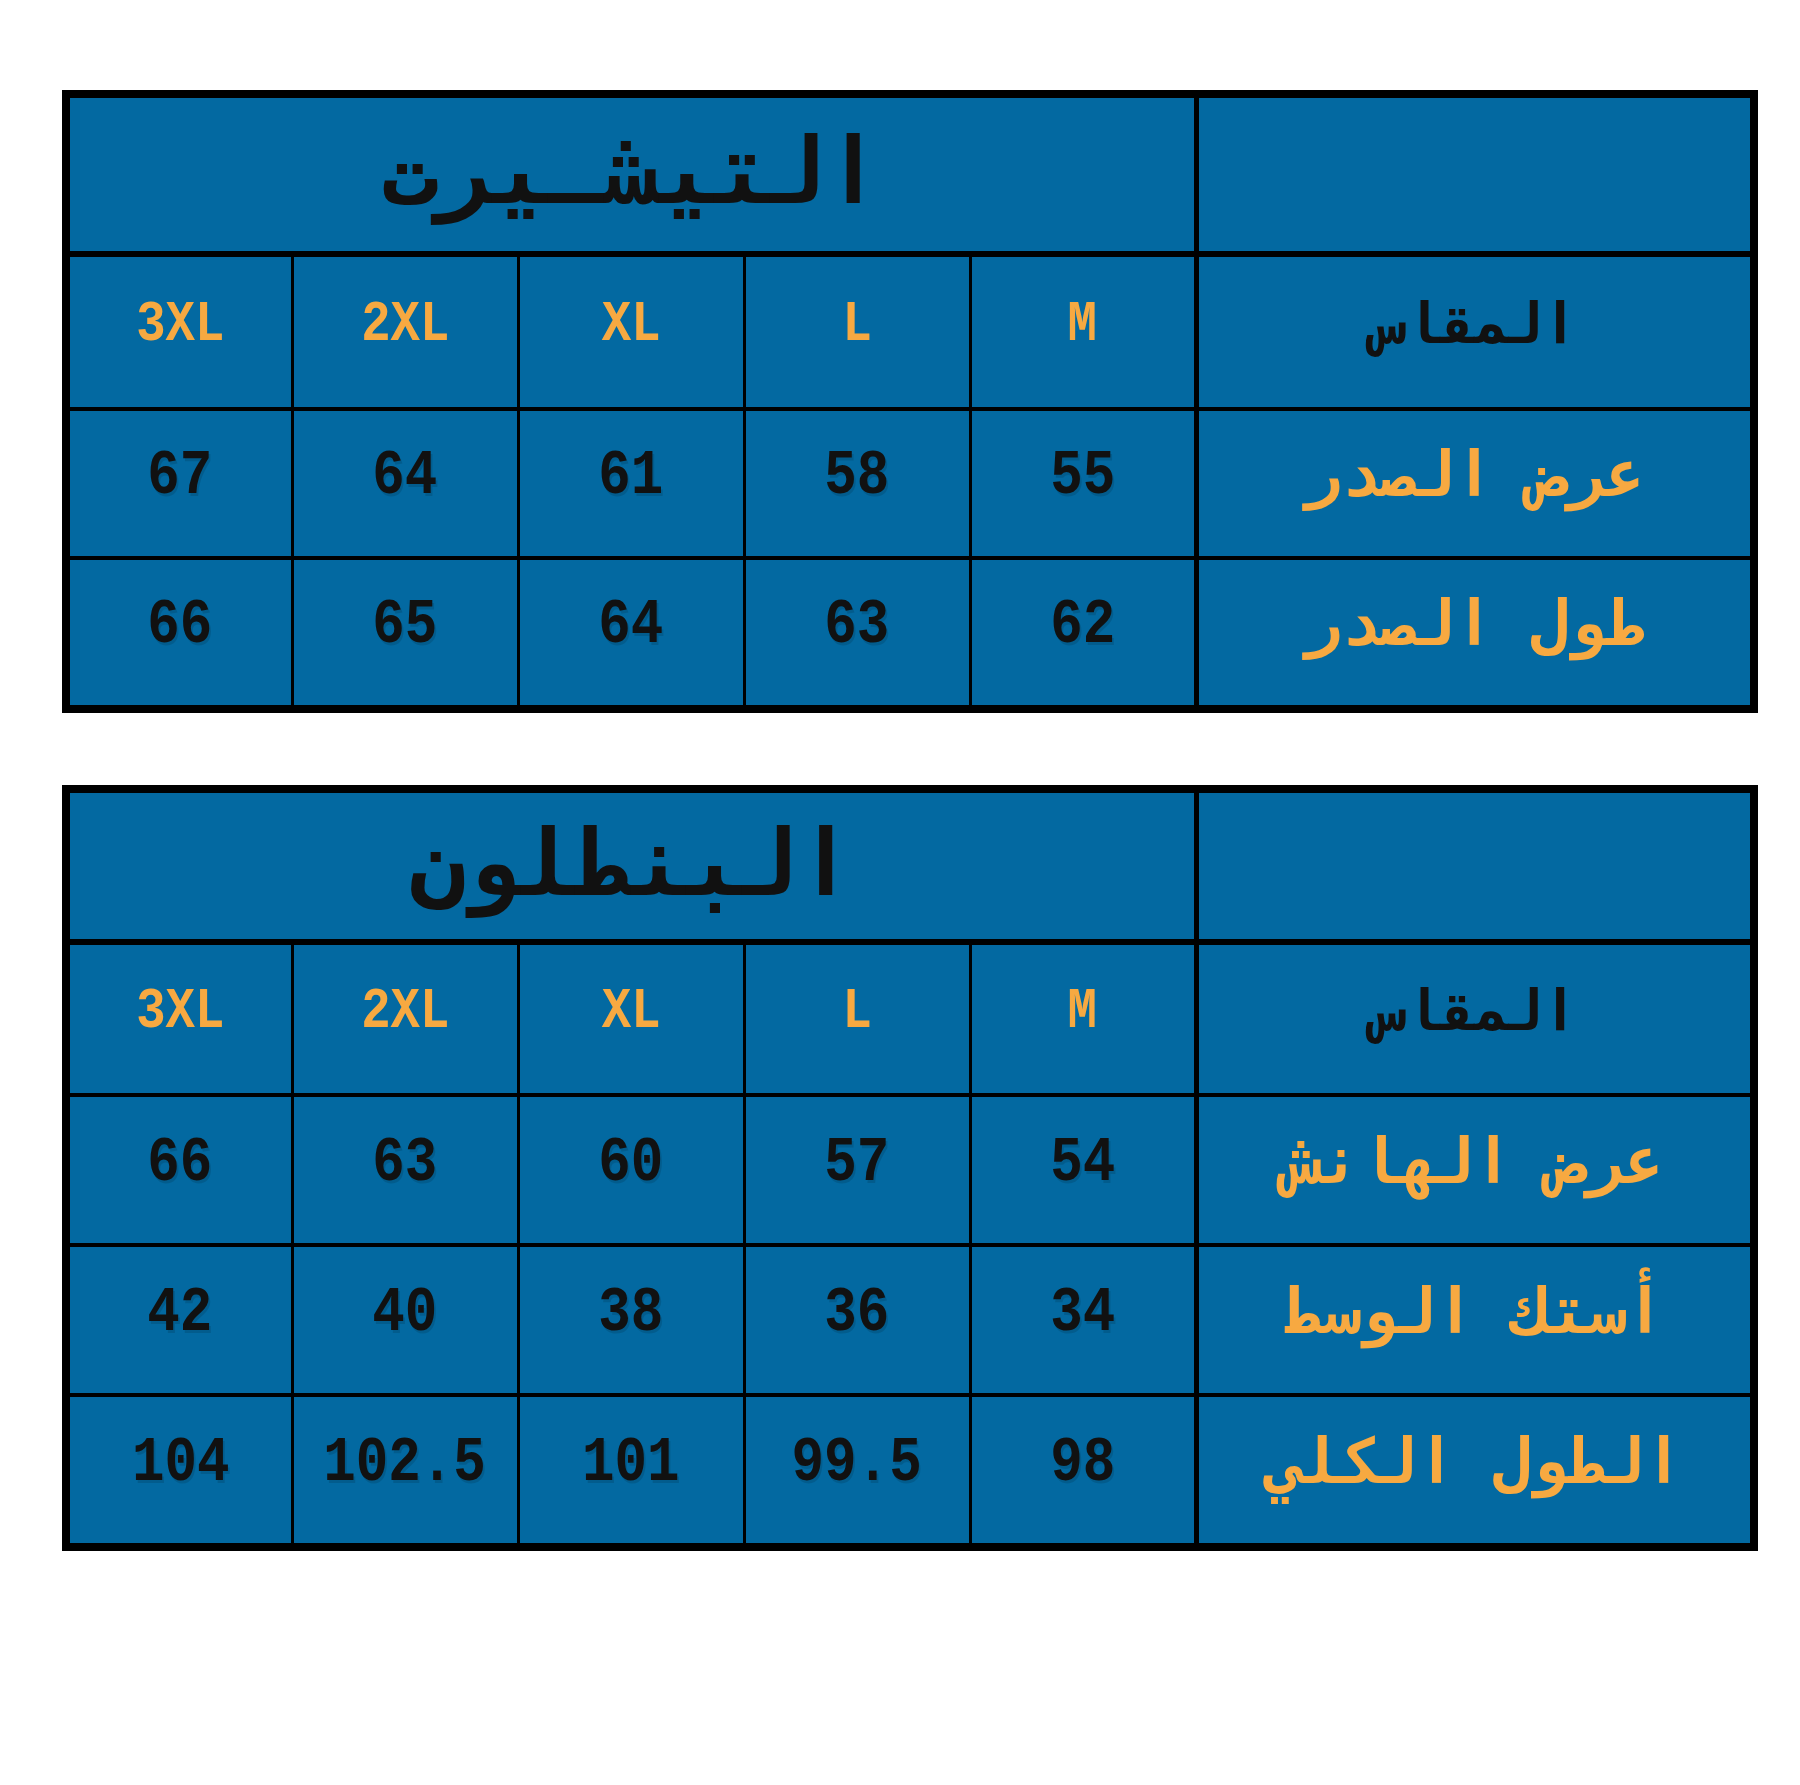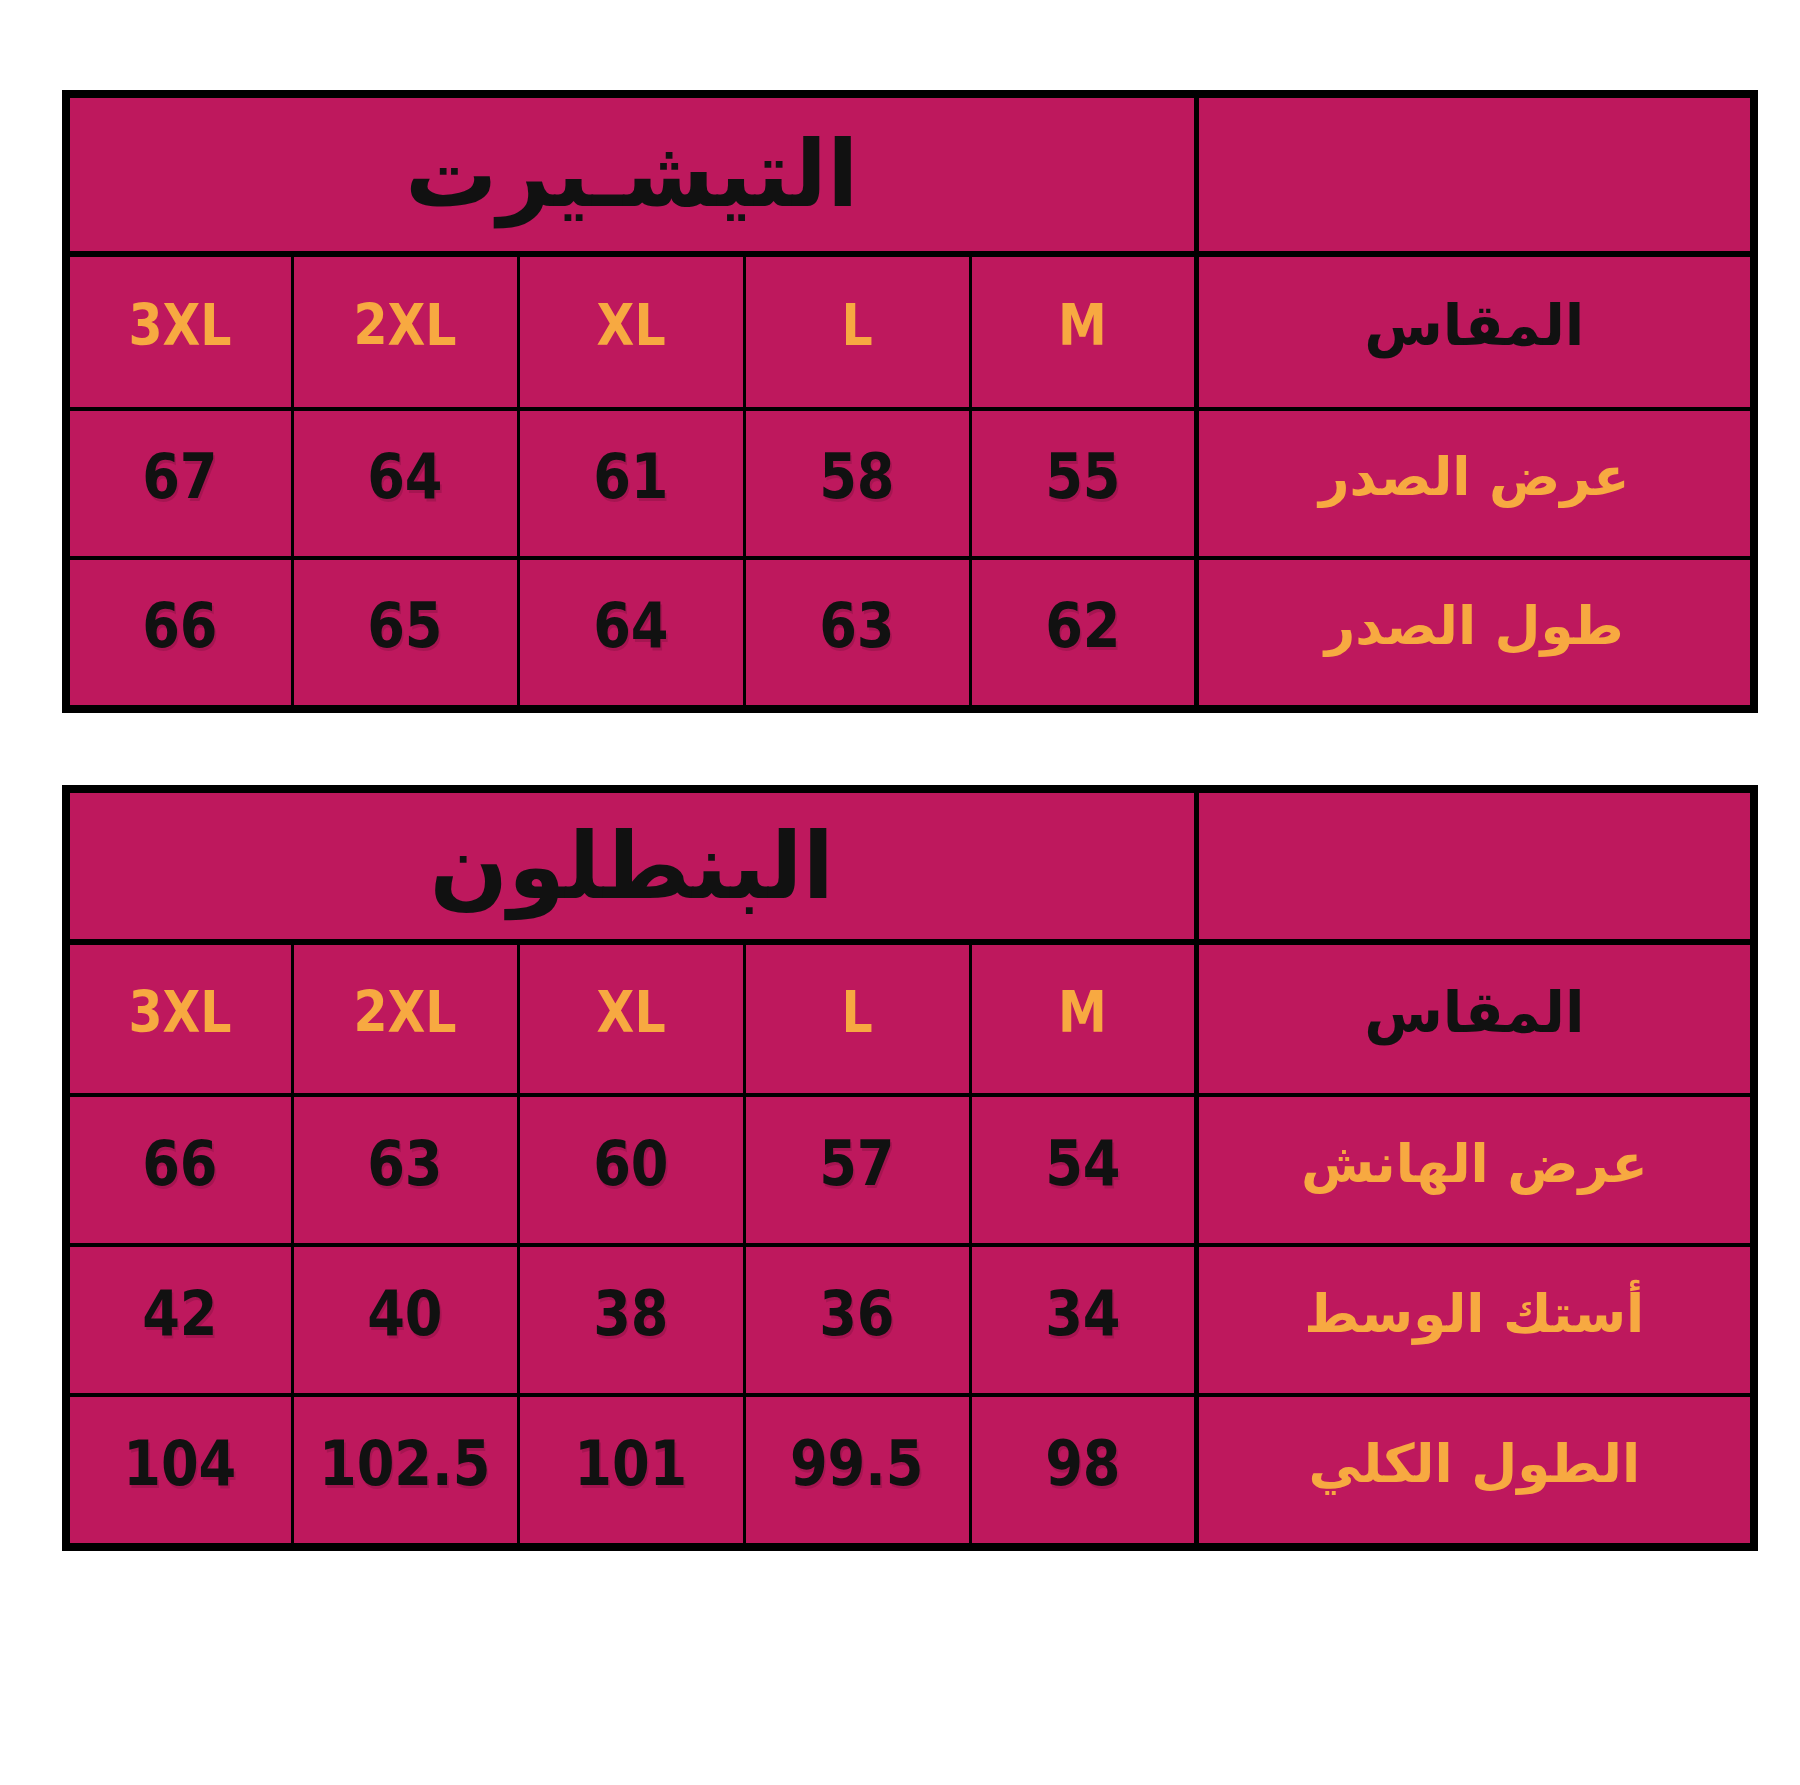--- a/index.html
+++ b/index.html
@@ -13,22 +13,23 @@
     height: 1785px;
     overflow: hidden;
   }
   .sheet {
     padding: 90px 0 0 62px;
   }
   table.size-table {
     border-collapse: collapse;
     table-layout: fixed;
     width: 1688px;
-    background: #be185d;
+    background: #0369a1;
     border: 8px solid #000000;
+    font-family: Liberation Mono, monospace;
   }
   col.c-size  { width: 226px; }
   col.c-label { width: 558px; }
   td {
     border-top: 4px solid #000000;
     border-bottom: 4px solid #000000;
     border-left: 3px solid #000000;
     border-right: 3px solid #000000;
     text-align: center;
     vertical-align: middle;
@@ -64,21 +65,21 @@
     font-weight: 800;
     color: #111111;
   }
   .num {
     font-size: 63px;
     font-weight: 800;
     color: #111111;
     text-shadow: 2px 3px 0 rgba(0,0,0,0.12);
   }
   .row-label {
-    font-size: 53px;
+    font-size: 63px;
     font-weight: 800;
     color: #F7A941;
   }
   .cond {
     display: inline-block;
     transform: scaleX(0.86);
     transform-origin: center;
   }
   tr.data-row td, tr.header-row td { padding-bottom: 14px; }
 </style>

